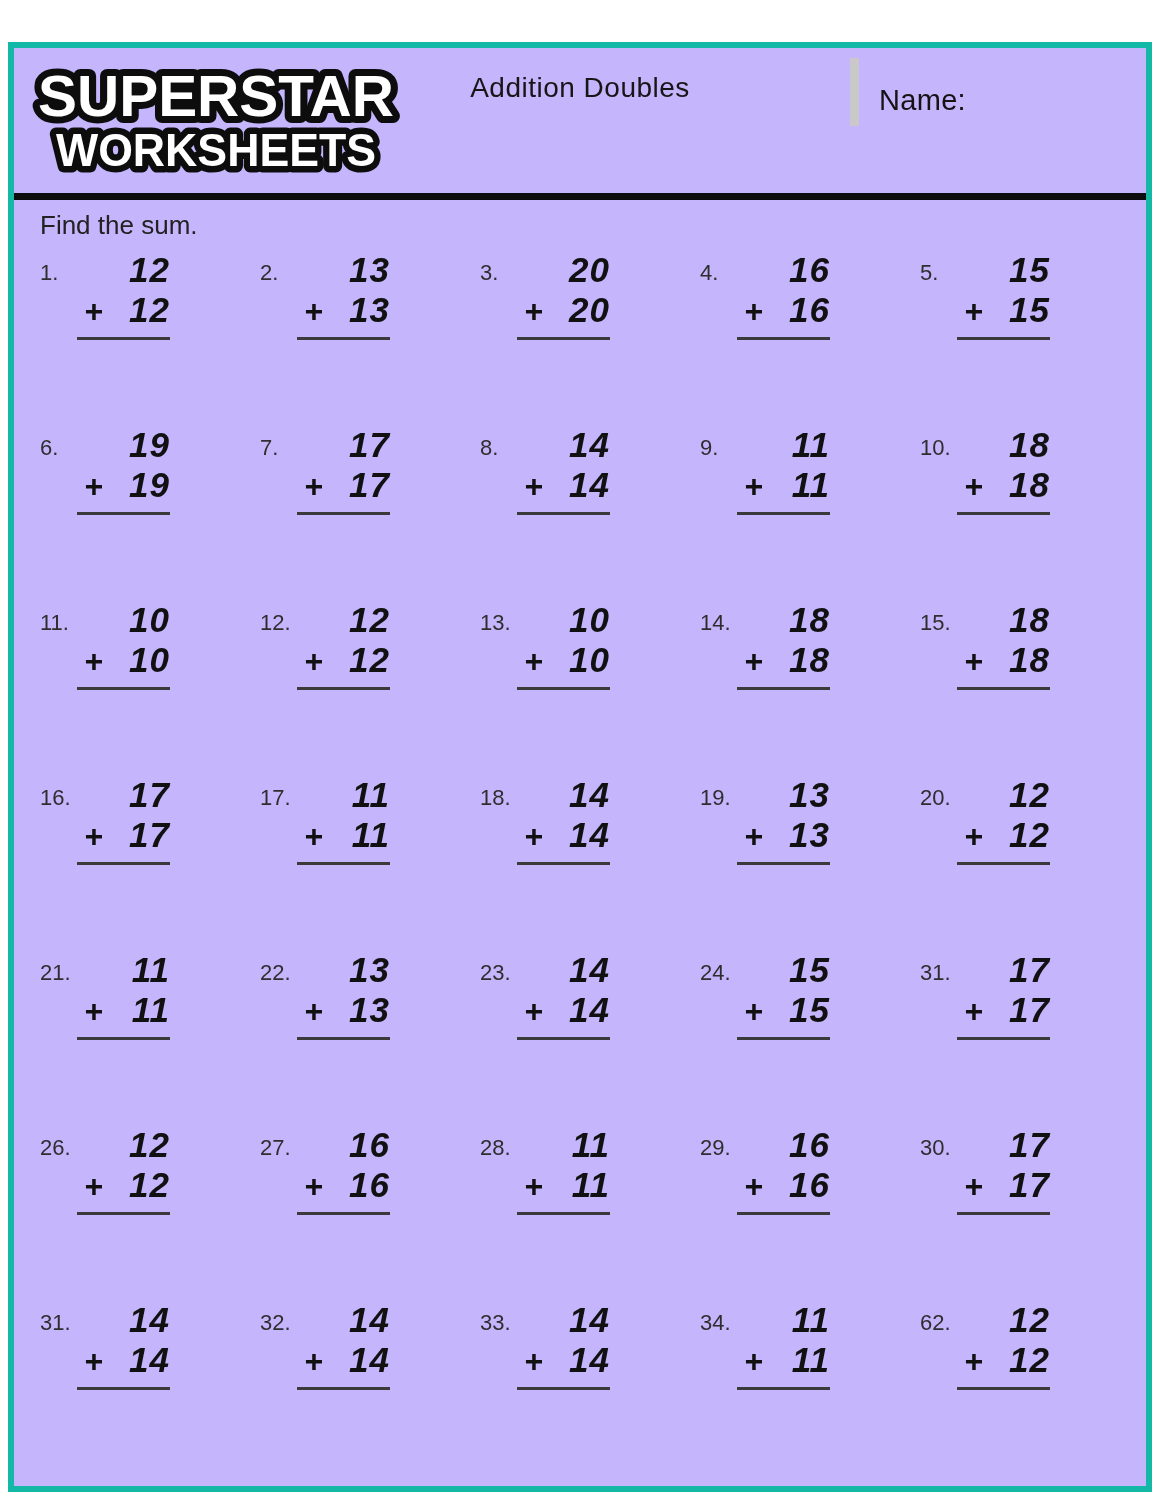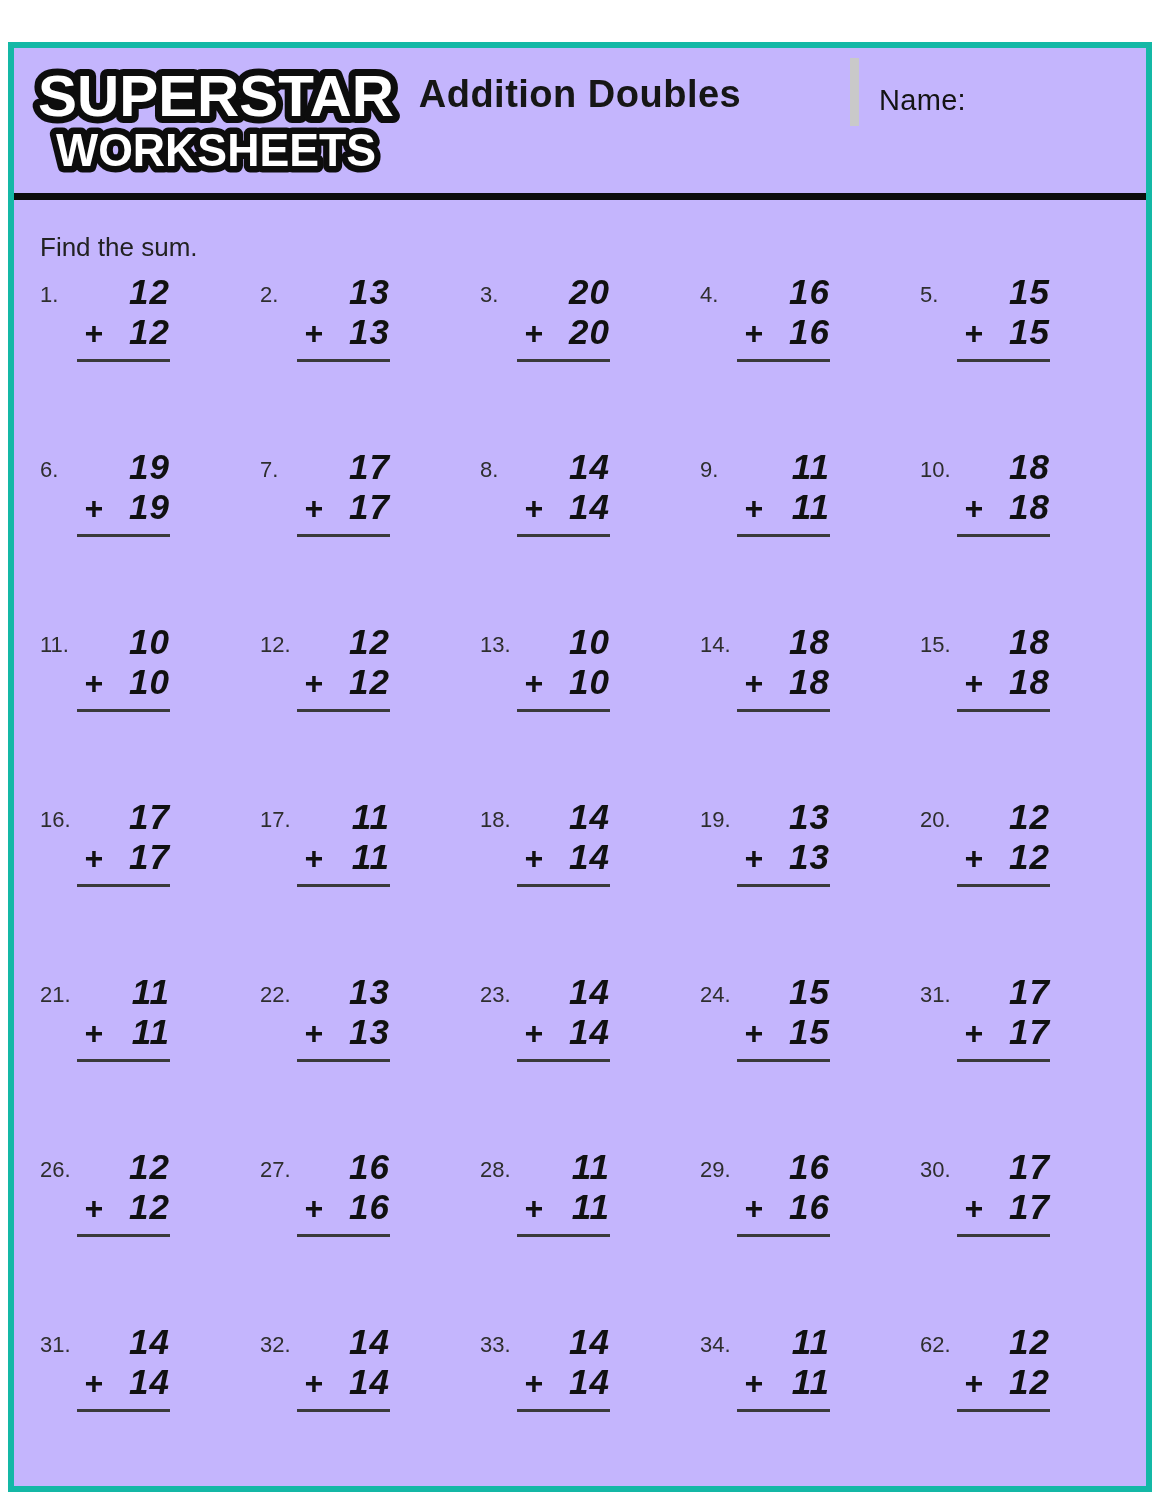--- a/index.html
+++ b/index.html
@@ -27,22 +27,22 @@
     position: absolute;
     left: 12px; top: 12px;
     width: 380px; height: 122px;
   }
   .logo svg { width: 100%; height: 100%; }
   .title-block {
     position: absolute;
     left: 50%; top: 22px;
     transform: translateX(-50%);
     text-align: center;
-    font-weight: bold;
-    font-size: 38px;
+    font-weight: normal;
+    font-size: 28px;
     letter-spacing: 0.5px;
     color: #161616;
     line-height: 1.3;
     white-space: nowrap;
   }
   .name-area {
     position: absolute;
     left: 836px; top: 10px;
     display: flex;
     align-items: center;
@@ -52,21 +52,21 @@
     background: #c9c9c9;
     margin-right: 20px;
   }
   .name-label {
     font-size: 29px;
     color: #141414;
     margin-top: 16px;
     letter-spacing: 0.3px;
   }
   
-  .content { padding: 32px 0 0 26px; }
+  .content { padding: 10px 0 0 26px; }
   .instructions {
     font-size: 26px;
     color: #222222;
     margin-bottom: 6px;
   }
   .problems-grid {
     display: grid;
     grid-template-columns: repeat(5, 220px);
     grid-auto-rows: 175px;
     padding-top: 4px;

